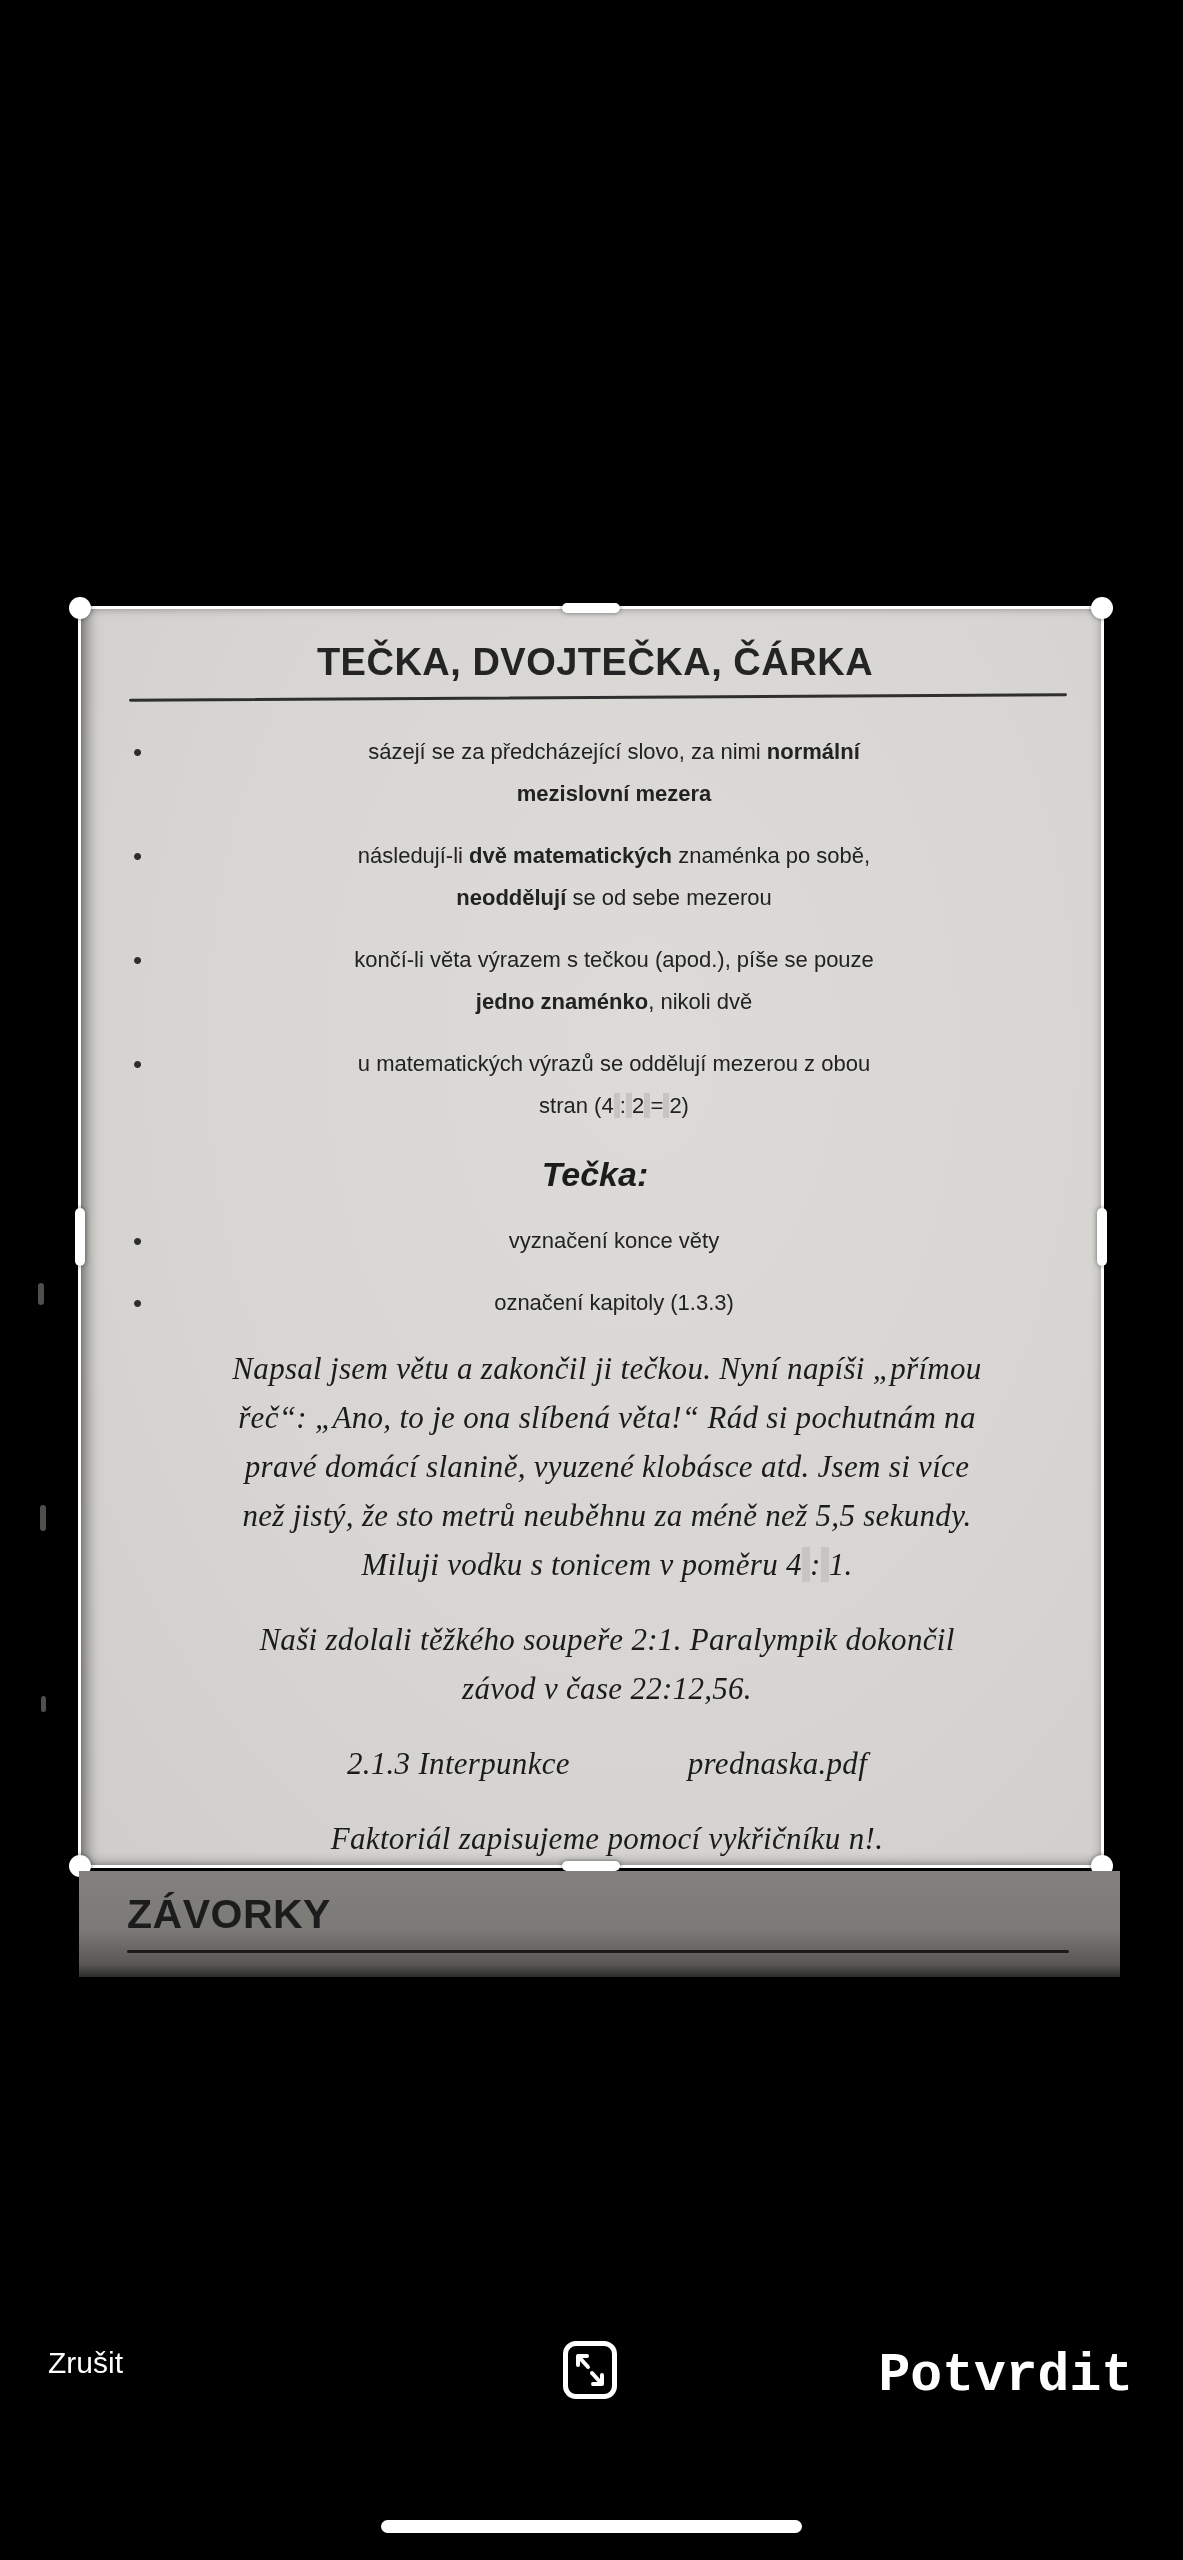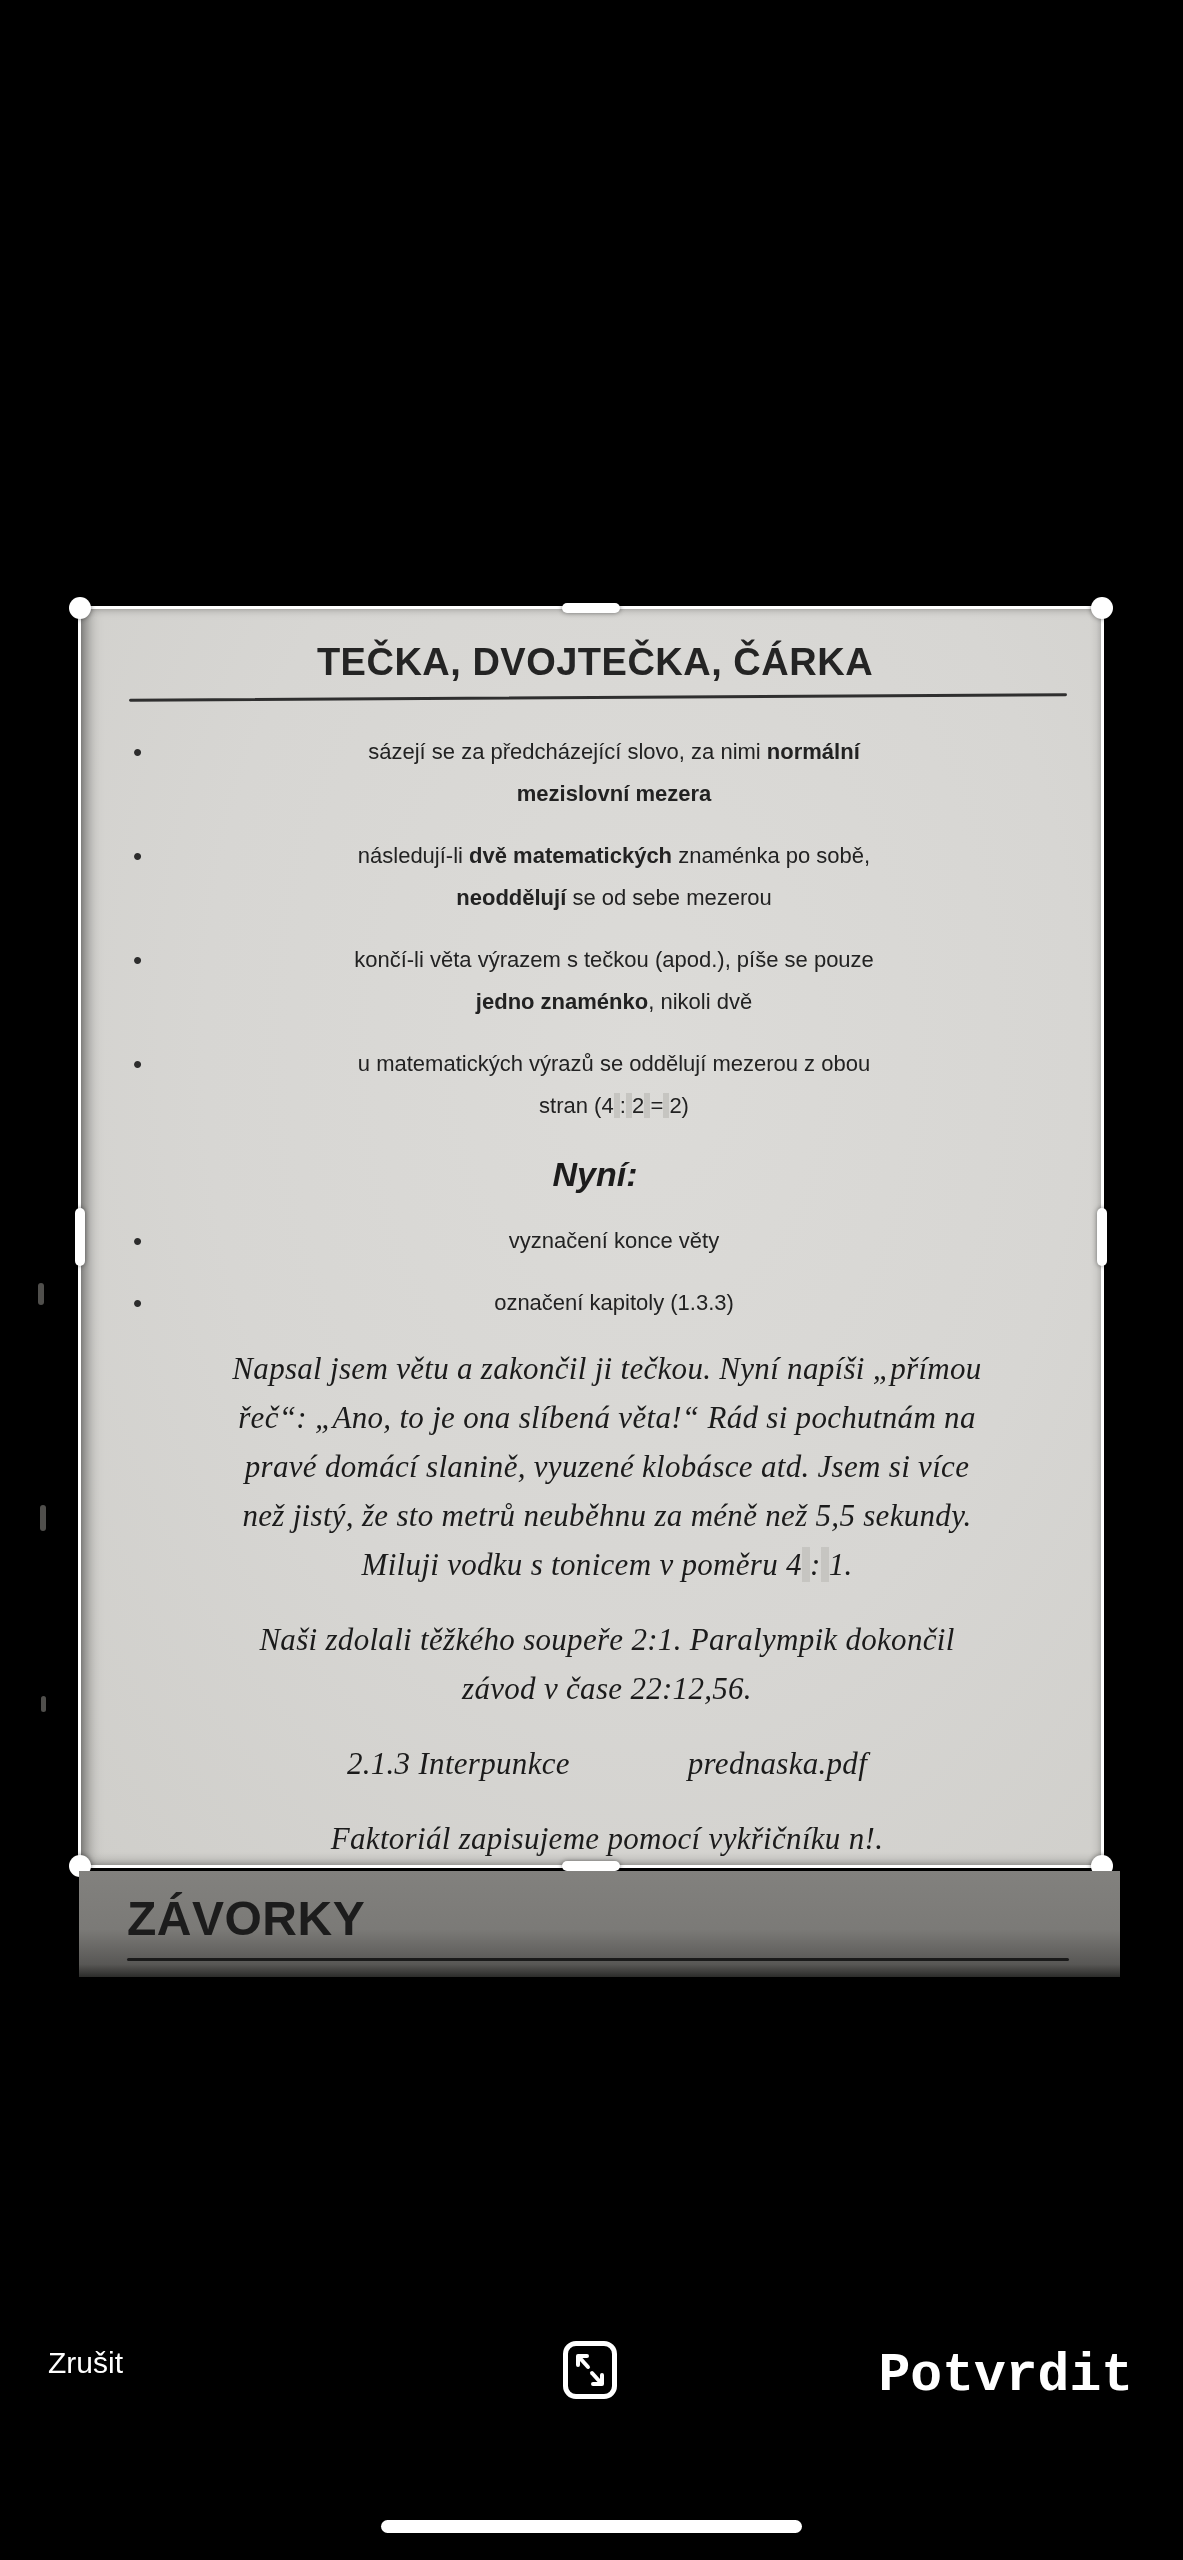--- a/index.html
+++ b/index.html
@@ -34,21 +34,21 @@
   .h-tl{left:-12px;top:-12px;} .h-tr{right:-12px;top:-12px;}
   .h-bl{left:-12px;bottom:-12px;} .h-br{right:-12px;bottom:-12px;}
   .h-pill-h{width:58px;height:10px;border-radius:6px;left:50%;margin-left:-29px;}
   .h-top{top:-6px;} .h-bottom{bottom:-6px;}
   .h-pill-v{width:10px;height:58px;border-radius:6px;top:50%;margin-top:-29px;}
   .h-left{left:-6px;} .h-right{right:-6px;}
 
   
   .dimmed-band{position:absolute;left:79px;top:1871px;width:1041px;height:106px;
                background:linear-gradient(180deg,#82817e 0%,#7b7a77 55%,#585755 88%,#2c2c2a 100%);}
-  .dimmed-band h2{margin:20px 0 12px 48px;font-size:48px;font-weight:700;letter-spacing:.5px;color:#1c1c1c;}
+  .dimmed-band h2{margin:20px 0 12px 48px;font-size:41px;font-weight:700;letter-spacing:.5px;color:#1c1c1c;}
   .dim-rule{height:3px;background:#1a1a1a;width:942px;margin:12px 0 0 48px;border-radius:2px;}
 
   
   .speck{position:absolute;background:#6b6a66;border-radius:3px;opacity:.75;}
 
   
   .btn-cancel{position:absolute;left:48px;top:2346px;font-size:30px;color:#fff;
               background:none;border:none;padding:0;font-family:"Liberation Sans",sans-serif;}
   .btn-confirm{position:absolute;right:50px;top:2346px;font-size:53px;font-weight:600;color:#fff;
                background:none;border:none;padding:0;font-family:Liberation Mono, monospace;}
@@ -67,21 +67,21 @@
 
   <div class="crop-area">
     <div class="doc">
       <h1>TEČKA, DVOJTEČKA, ČÁRKA</h1>
       <div class="title-rule"></div>
       <div id="blocks">
           <div class="blk bullet"><span>sázejí se za předcházející slovo, za nimi </span><span class="b">normální</span><br><span class="b">mezislovní mezera</span></div>
           <div class="blk bullet"><span>následují-li </span><span class="b">dvě matematických</span><span> znaménka po sobě,</span><br><span class="b">neoddělují</span><span> se od sebe mezerou</span></div>
           <div class="blk bullet"><span>končí-li věta výrazem s tečkou (apod.), píše se pouze</span><br><span class="b">jedno znaménko</span><span>, nikoli dvě</span></div>
           <div class="blk bullet"><span>u matematických výrazů se oddělují mezerou z obou</span><br><span>stran (4</span><span class="hl">&nbsp;</span><span>:</span><span class="hl">&nbsp;</span><span>2</span><span class="hl">&nbsp;</span><span>=</span><span class="hl">&nbsp;</span><span>2)</span></div>
-          <div class="blk heading"><span>Nyní:</span></div>
+          <div class="blk heading"><span>Tečka:</span></div>
           <div class="blk bullet"><span>vyznačení konce věty</span></div>
           <div class="blk bullet"><span>označení kapitoly (1.3.3)</span></div>
           <div class="blk serif"><span>Napsal jsem větu a zakončil ji tečkou. Nyní napíši „přímou</span><br><span>řeč“: „Ano, to je ona slíbená věta!“ Rád si pochutnám na</span><br><span>pravé domácí slanině, vyuzené klobásce atd. Jsem si více</span><br><span>než jistý, že sto metrů neuběhnu za méně než 5,5 sekundy.</span><br><span>Miluji vodku s tonicem v poměru 4</span><span class="hl">&nbsp;</span><span>:</span><span class="hl">&nbsp;</span><span>1.</span></div>
           <div class="blk serif"><span>Naši zdolali těžkého soupeře 2:1. Paralympik dokončil</span><br><span>závod v čase 22:12,56.</span></div>
           <div class="blk serif"><span>2.1.3 Interpunkce</span><span class="gap">prednaska.pdf</span></div>
           <div class="blk serif"><span>Faktoriál zapisujeme pomocí vykřičníku n!.</span></div>
         </div>
     </div>
 
     <div class="handle h-circle h-tl"></div>

